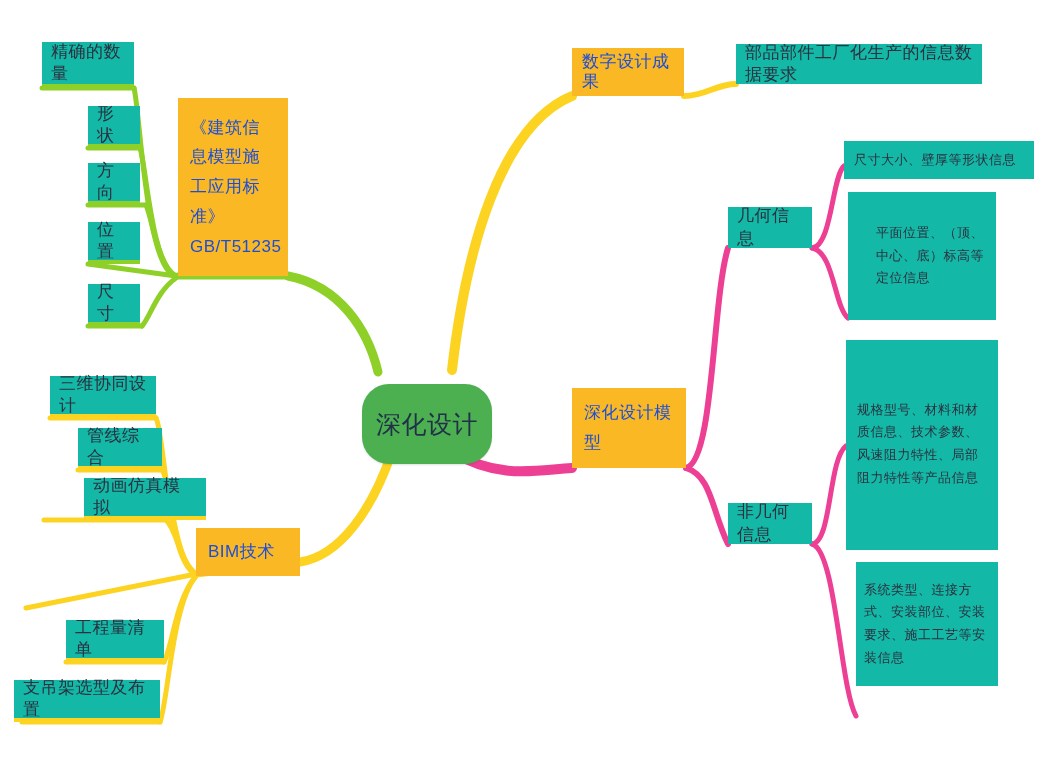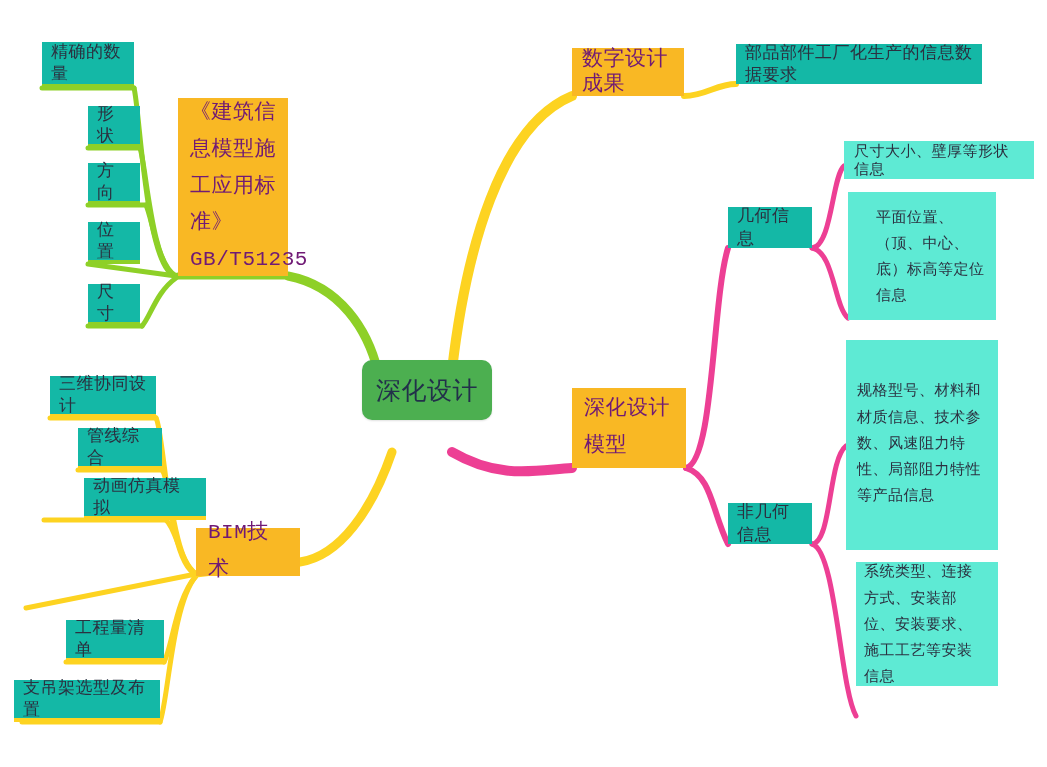--- a/index.html
+++ b/index.html
@@ -10,32 +10,32 @@
   .node{position:absolute;box-sizing:border-box;display:flex;align-items:center;
         color:#2b3140;letter-spacing:.5px;}
   .node span{display:block;width:100%;}
 
   
   .root{background:#4caf50;border-radius:10px;color:#22304a;
         justify-content:center;text-align:center;font-size:25px;
         box-shadow:0 1px 2px rgba(0,0,0,.12);}
 
   
-  .topic{background:#f9b824;color:#701a75;font-size:21px;padding:8px 12px;
-         line-height:1.75;font-family:Liberation Mono, monospace;}
+  .topic{background:#f9b824;color:#1d4ed8;font-size:17px;padding:8px 12px;
+         line-height:1.75;}
 
   
   .leaf{background:#14b8a6;color:#2b3140;font-size:17px;padding:4px 9px;
         line-height:1.3;}
   .leaf.ul-green{border-bottom:4px solid #8ed027;}
   .leaf.ul-yellow{border-bottom:4px solid #fdd321;}
   .leaf.plain{border-bottom:none;}
 
   
-  .purple{background:#5eead4;color:#2b3140;font-size:15px;padding:7px 11px;
+  .purple{background:#14b8a6;color:#2b3140;font-size:13px;padding:7px 11px;
           line-height:1.75;}
 </style>
 </head>
 <body>
 
 <div id="canvas">
 
   <svg class="links" viewBox="0 0 1047 767">
     <g fill="none" stroke-linecap="round">
 
@@ -87,21 +87,21 @@
 
       <path stroke="#ed3f94" stroke-width="5" d="M812,248 C832,246 832,176 844,166"></path>
       <path stroke="#ed3f94" stroke-width="5" d="M812,248 C834,252 834,306 848,318"></path>
 
       <path stroke="#ed3f94" stroke-width="5" d="M812,544 C832,542 828,460 846,446"></path>
       <path stroke="#ed3f94" stroke-width="5" d="M812,544 C836,550 840,688 856,716"></path>
 
     </g>
   </svg>
 
-  <div class="node root" style="left:362px;top:360px;width:130px;height:60px;">
+  <div class="node root" style="left:362px;top:384px;width:130px;height:80px;border-radius:27px;">
     <span>深化设计</span>
   </div>
 
   <div class="node topic" style="left:178px;top:98px;width:110px;height:178px;">
     <span>《建筑信息模型施工应用标准》GB/T51235</span>
   </div>
 
   <div class="node leaf ul-green" style="left:42px;top:42px;width:92px;height:46px;">
     <span>精确的数量</span>
   </div>

